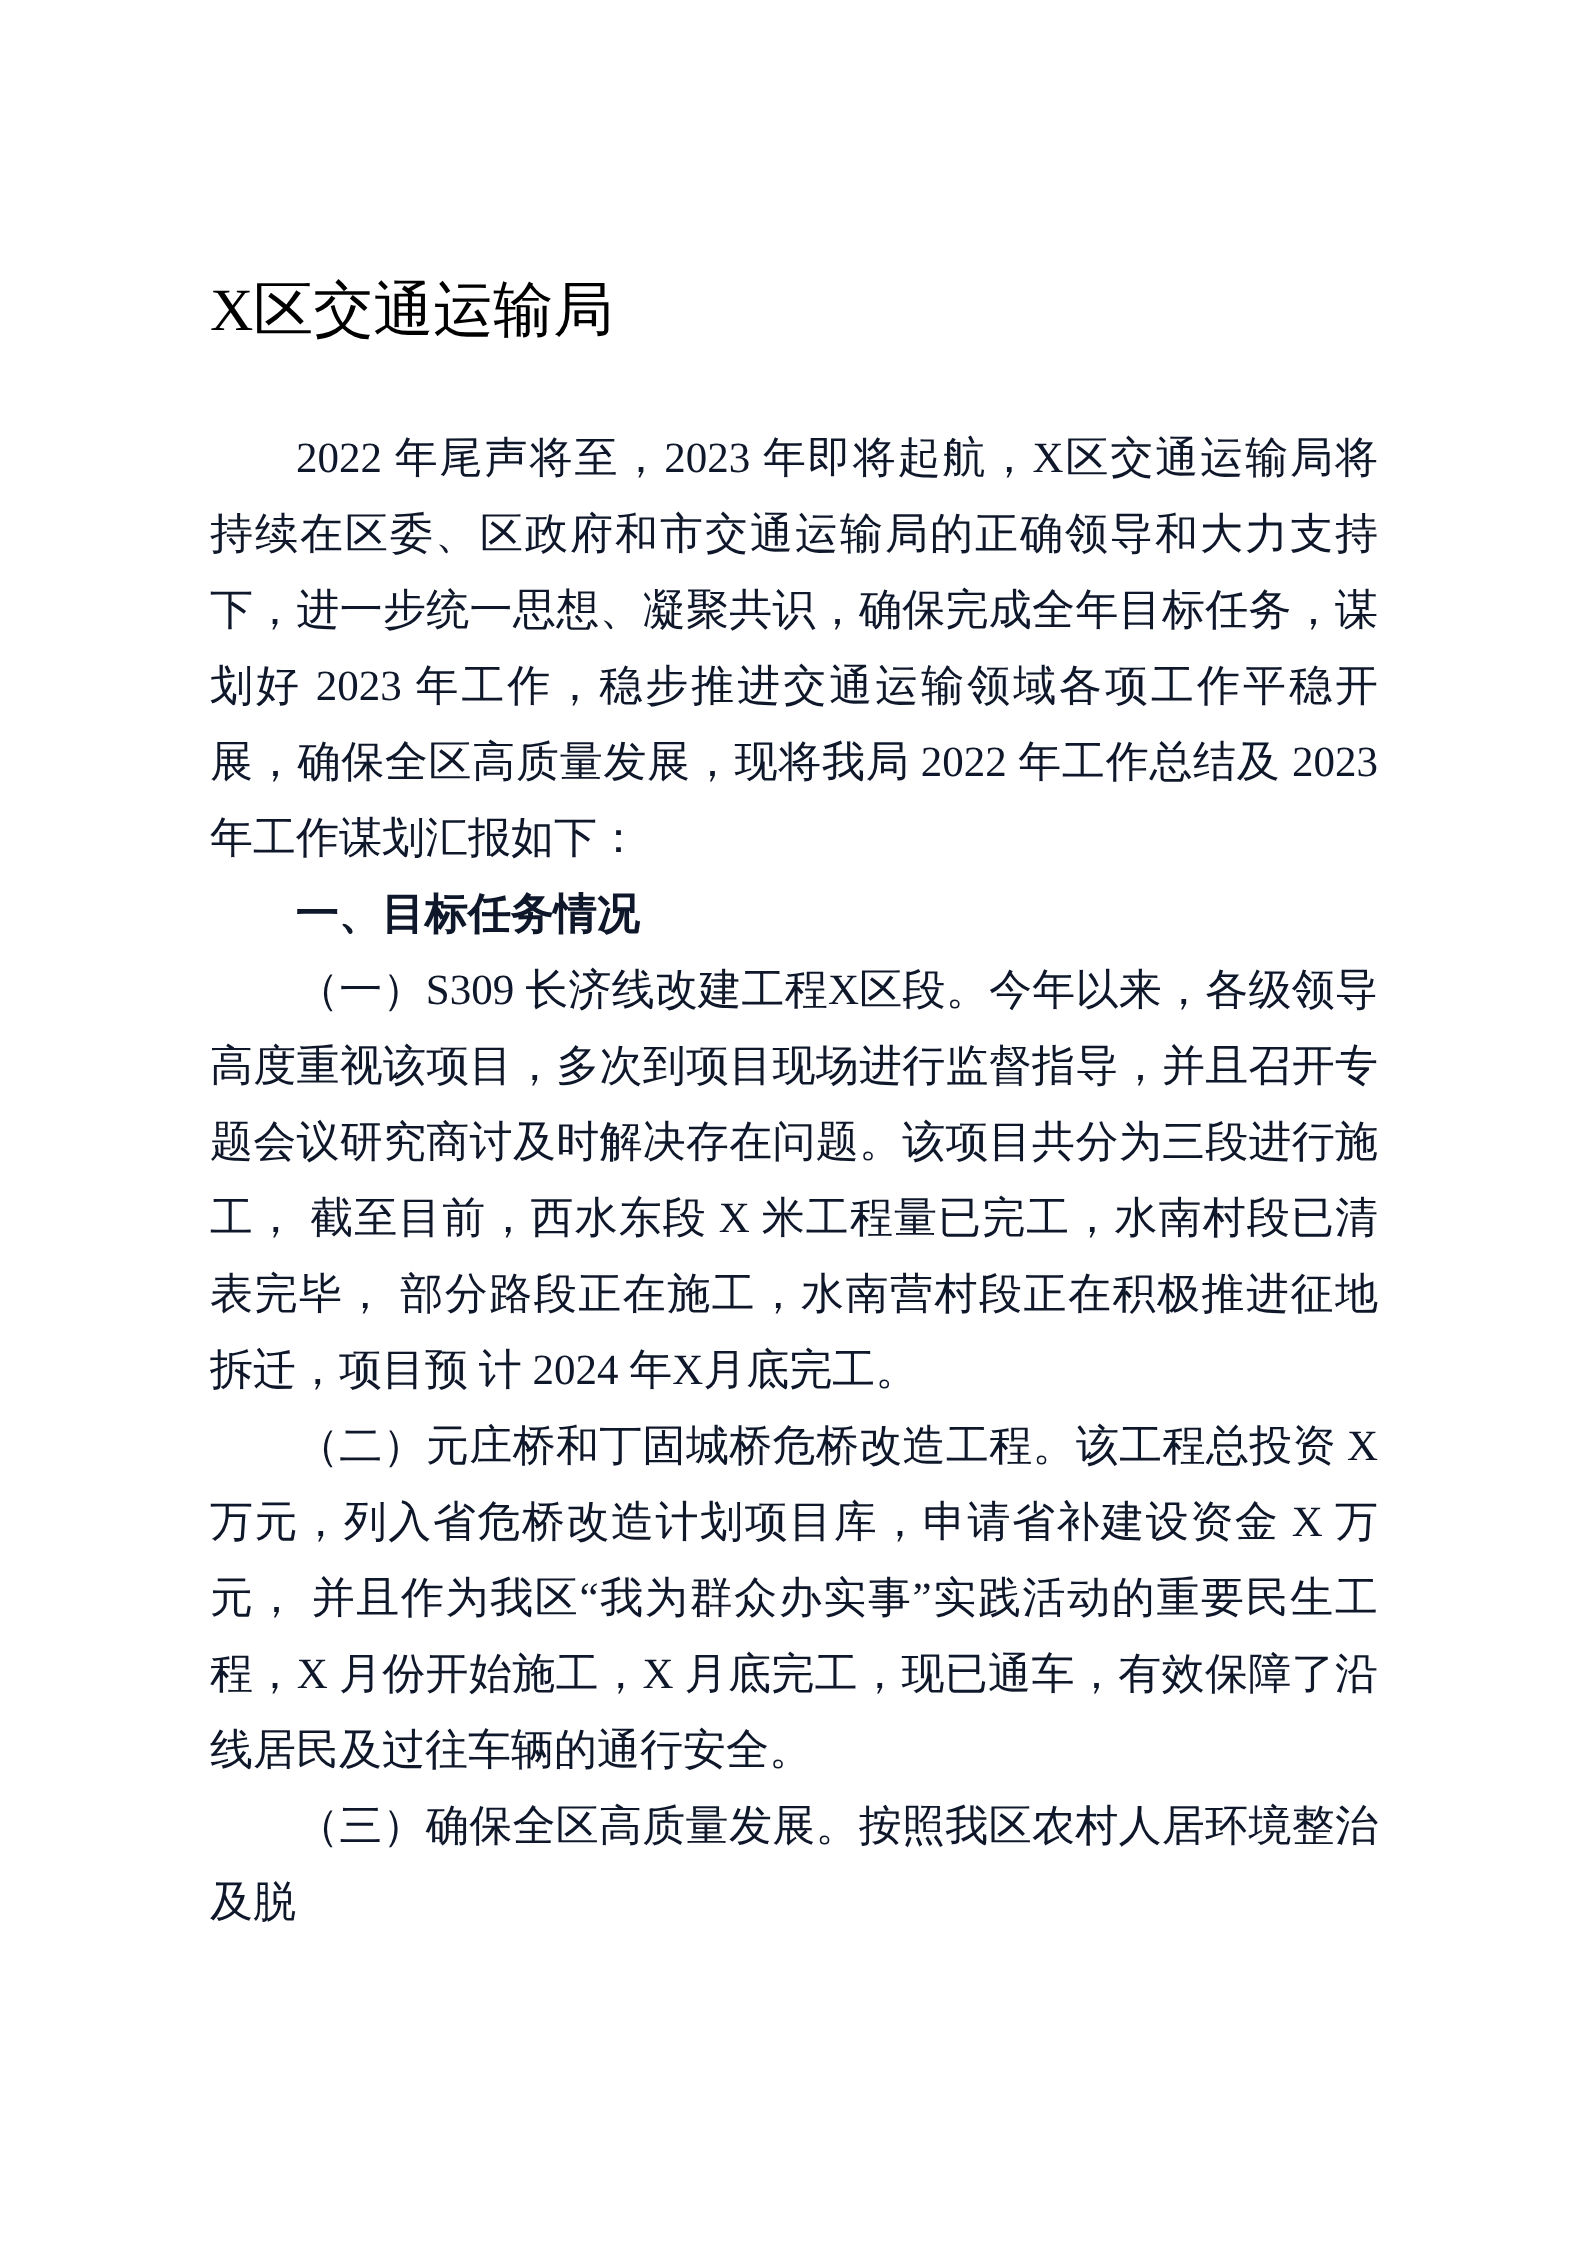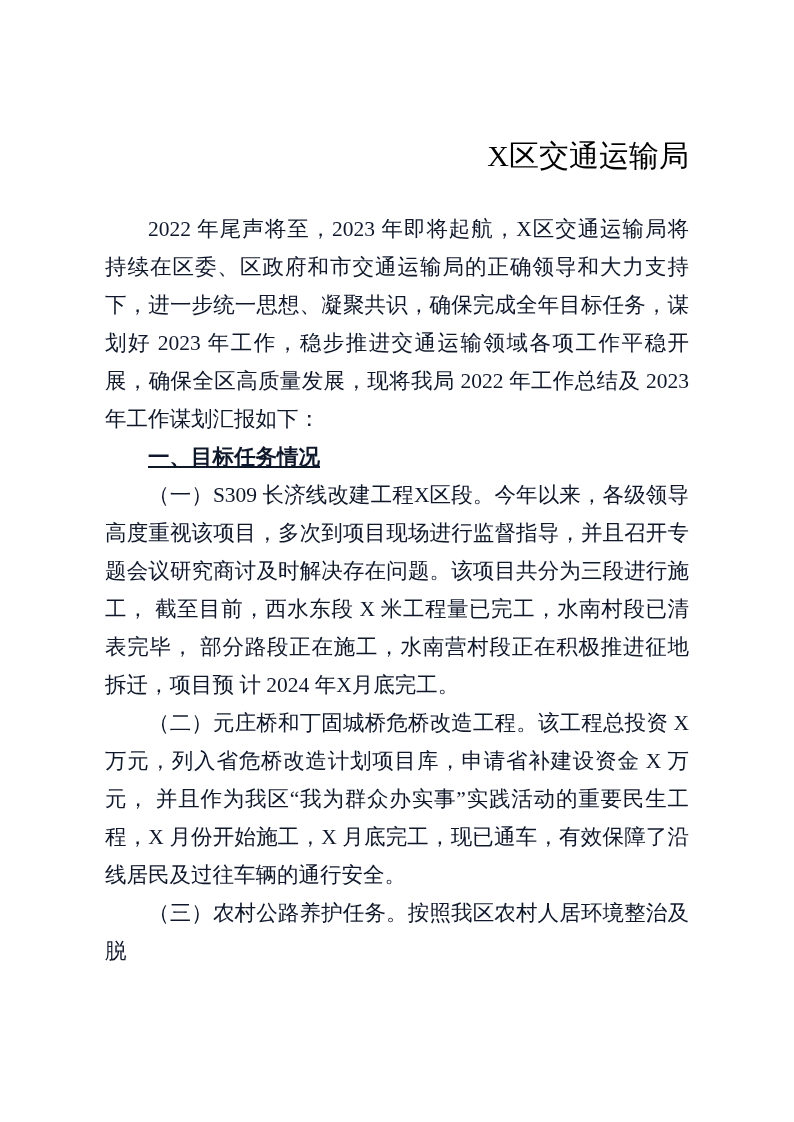--- a/index.html
+++ b/index.html
@@ -14,56 +14,55 @@
     background: #ffffff;
     overflow: hidden;
     color: #000000;
   }
   .doc {
     margin: 0 105px 0 105px;
   }
   .title-block {
     margin-top: 134px;
     margin-bottom: 32px;
-    text-align: right;
+    text-align: left;
     font-family: "Liberation Serif", "DejaVu Serif", serif;
     font-size: 30px;
     line-height: 44px;
     color: #000000;
   }
   .body-text p.para {
     margin: 0;
     padding: 0;
     font-family: "Liberation Serif", "DejaVu Serif", serif;
     font-size: 21.5px;
     line-height: 38px;
     text-align: justify;
     text-indent: 43px;
     color: #0f172a;
     word-break: break-all;
   }
   .body-text p.heading {
     font-family: "Liberation Sans", "DejaVu Sans", sans-serif;
     font-weight: bold;
     text-align: left;
-    text-decoration: underline;
   }
 </style>
 </head>
 <body>
 
 <div class="page">
   <div class="doc">
 
     <div class="title-block">
       <div class="title-line">X区交通运输局</div>
     </div>
 
     <div class="body-text">
       <p class="para">2022 年尾声将至，2023 年即将起航，X区交通运输局将持续在区委、区政府和市交通运输局的正确领导和大力支持下，进一步统一思想、凝聚共识，确保完成全年目标任务，谋划好 2023 年工作，稳步推进交通运输领域各项工作平稳开展，确保全区高质量发展，现将我局 2022 年工作总结及 2023 年工作谋划汇报如下：</p>
       <p class="para heading">一、目标任务情况</p>
       <p class="para">（一）S309 长济线改建工程X区段。今年以来，各级领导高度重视该项目，多次到项目现场进行监督指导，并且召开专 题会议研究商讨及时解决存在问题。该项目共分为三段进行施工， 截至目前，西水东段 X 米工程量已完工，水南村段已清表完毕， 部分路段正在施工，水南营村段正在积极推进征地拆迁，项目预 计 2024 年X月底完工。</p>
       <p class="para">（二）元庄桥和丁固城桥危桥改造工程。该工程总投资 X 万元，列入省危桥改造计划项目库，申请省补建设资金 X 万元， 并且作为我区“我为群众办实事”实践活动的重要民生工程，X 月份开始施工，X 月底完工，现已通车，有效保障了沿线居民及过往车辆的通行安全。</p>
-      <p class="para">（三）农村公路养护任务。按照我区农村人居环境整治及脱</p>
+      <p class="para">（三）确保全区高质量发展。按照我区农村人居环境整治及脱</p>
     </div>
 
   </div>
 </div>
 
 </body></html>

